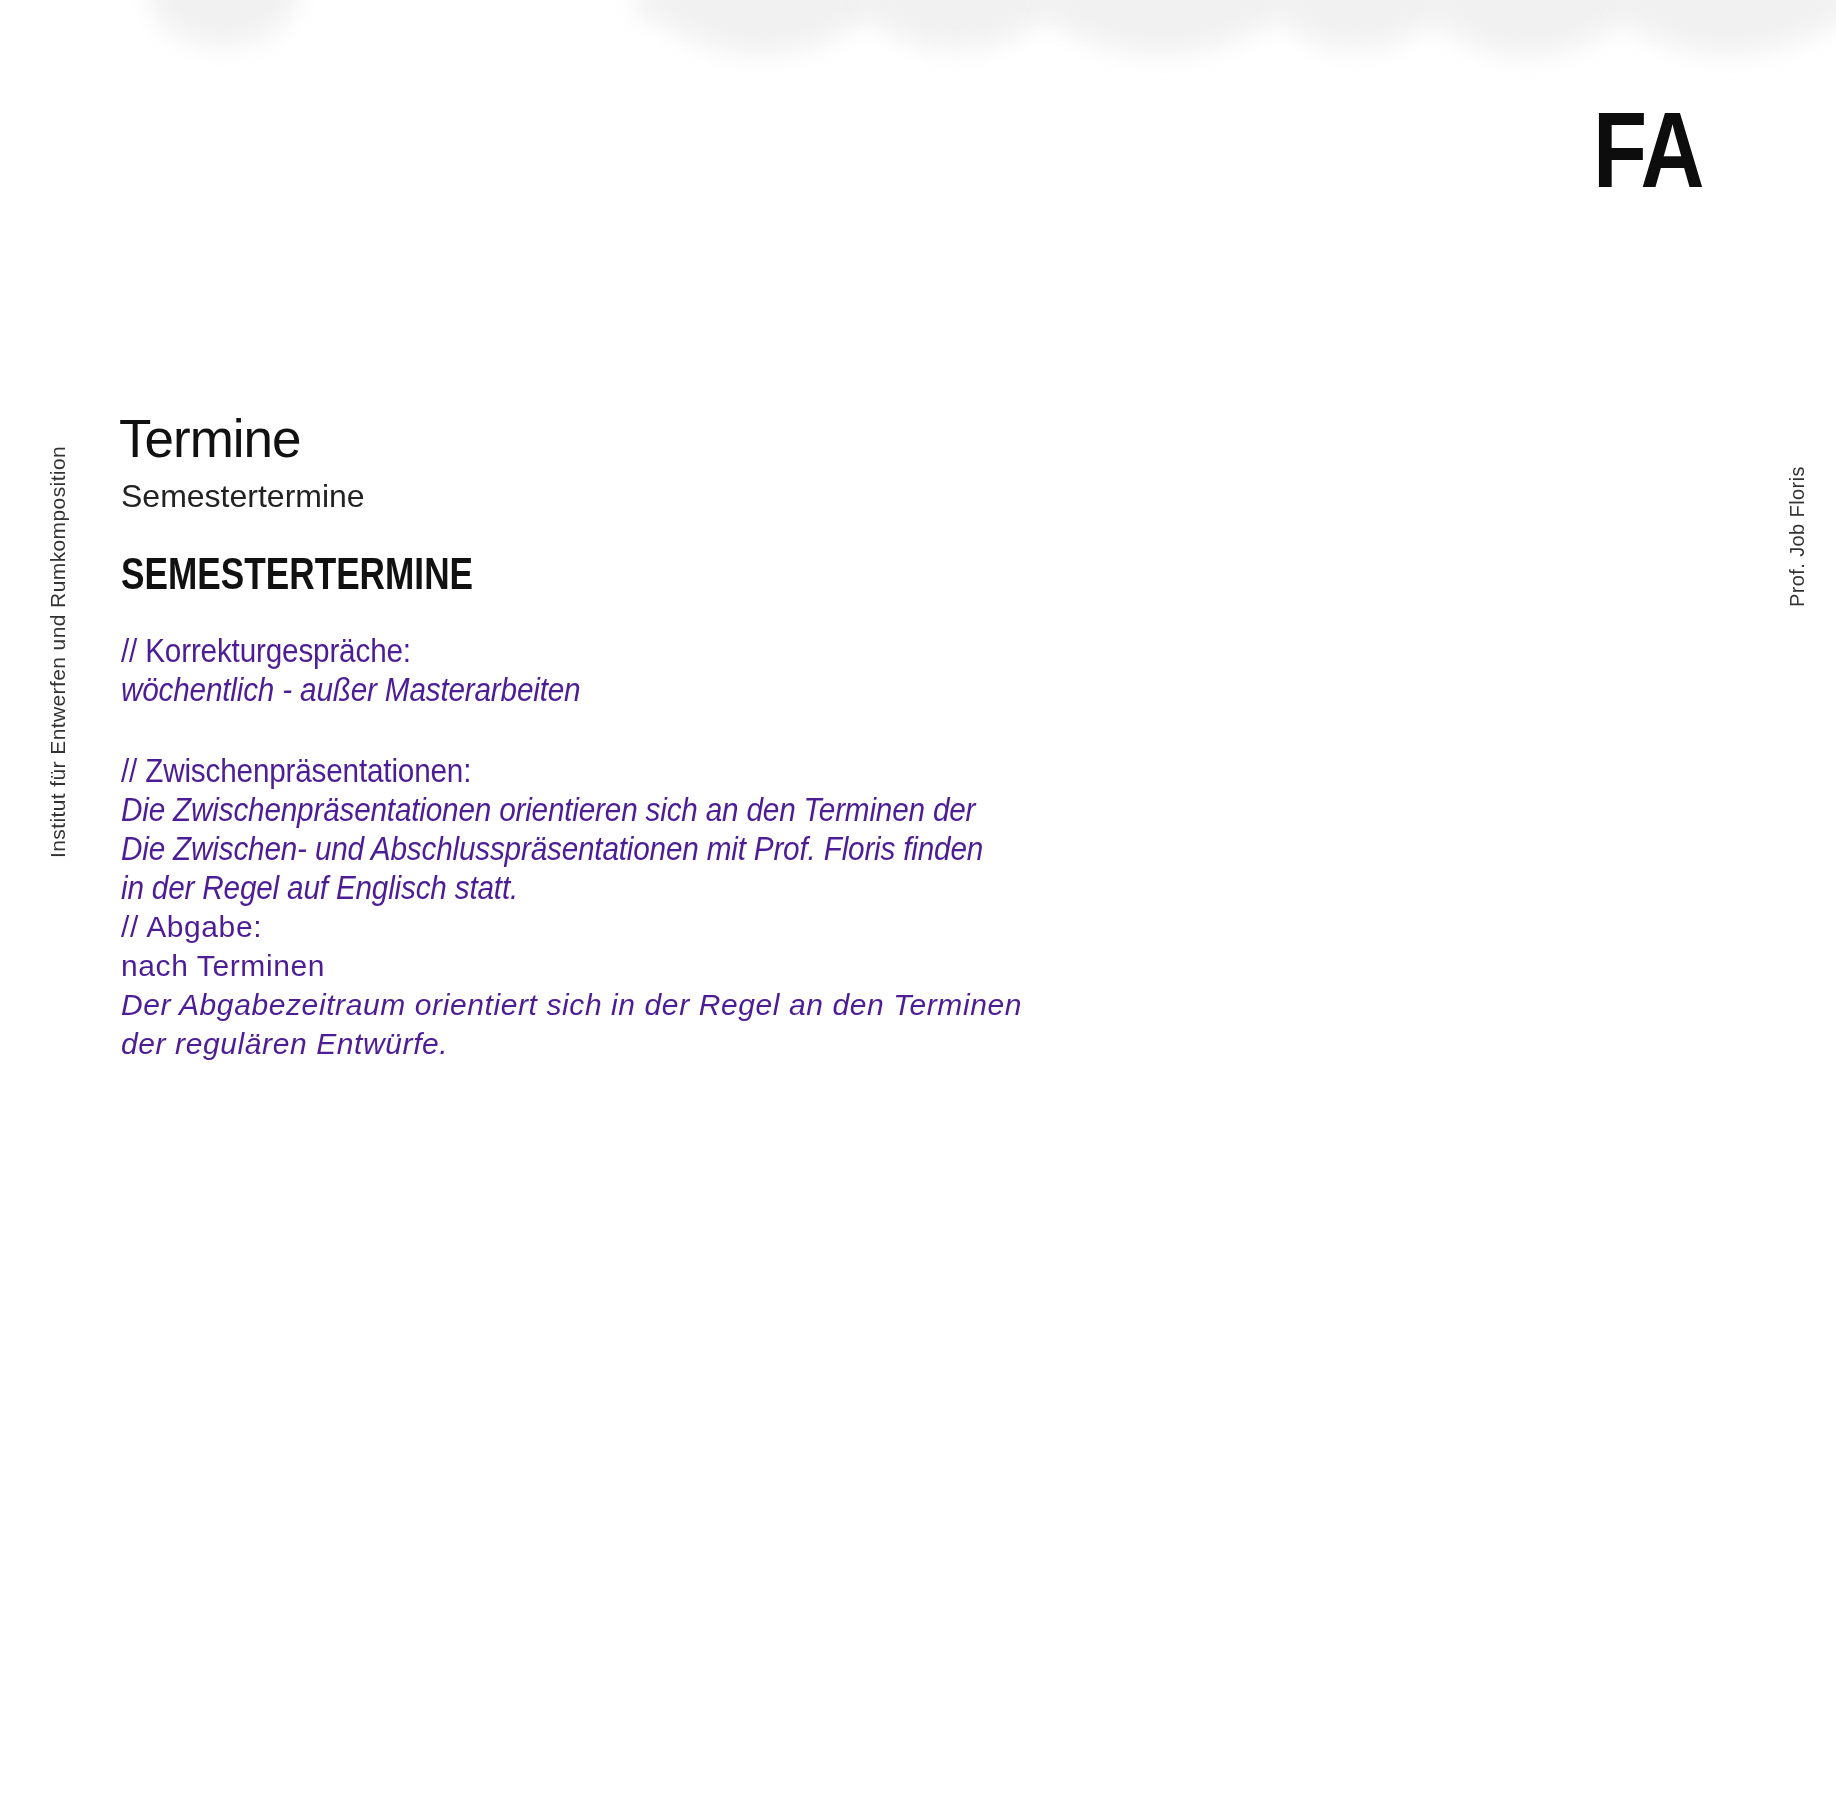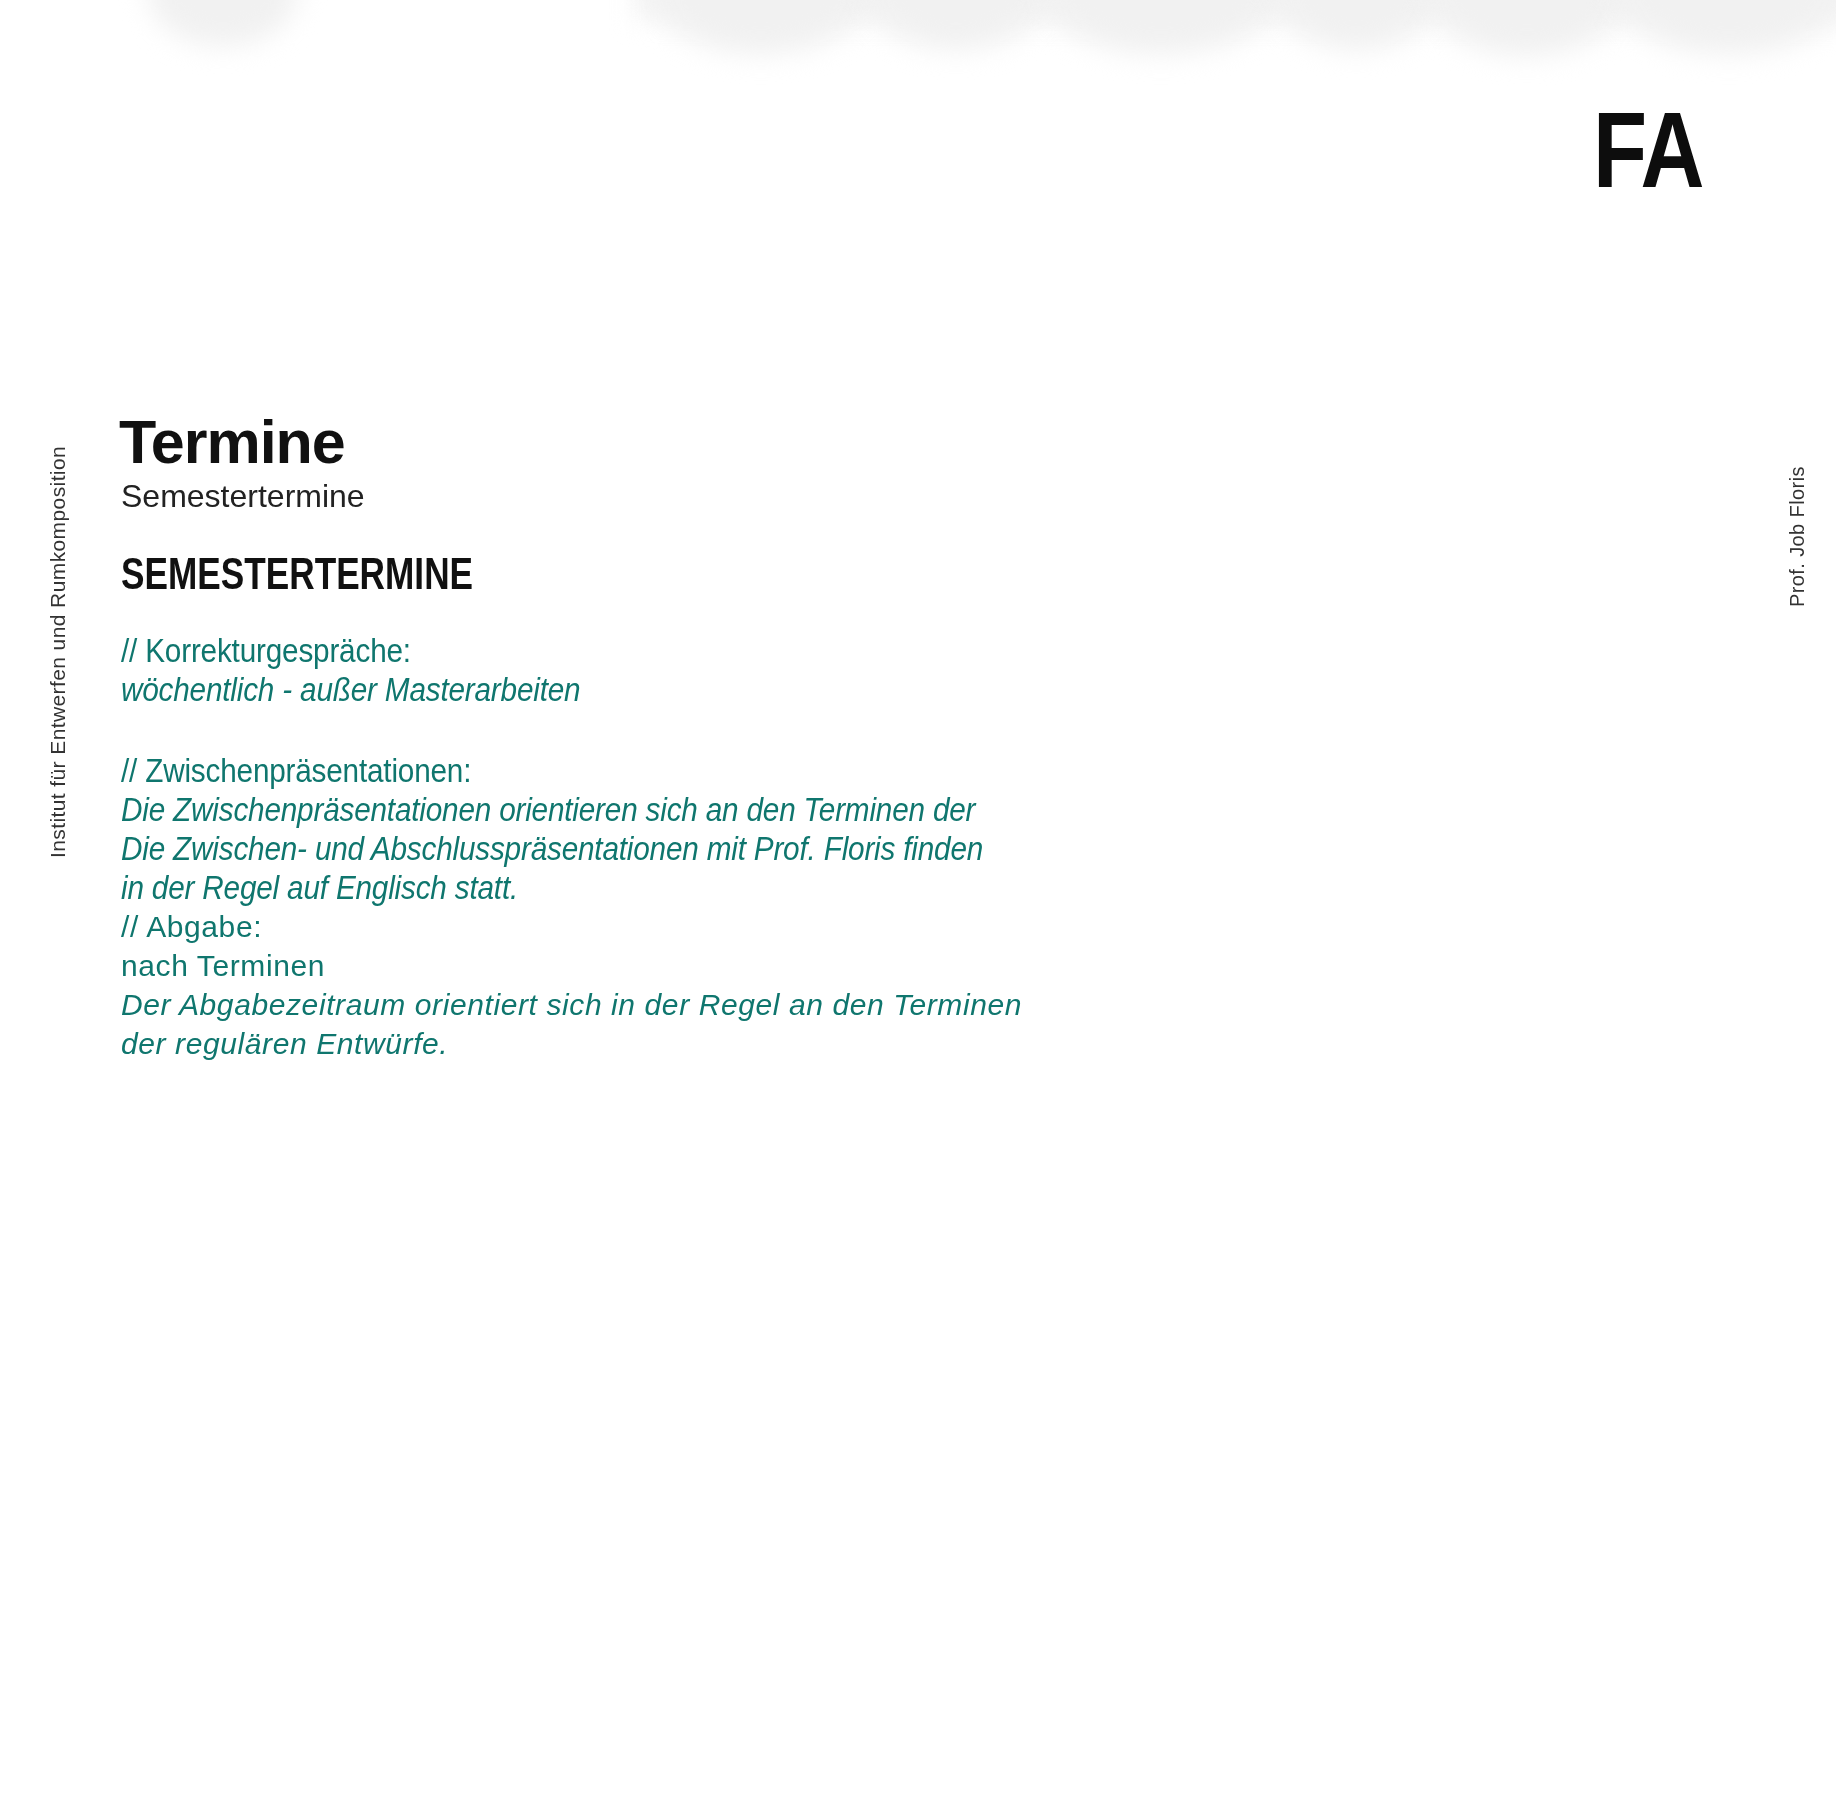--- a/index.html
+++ b/index.html
@@ -44,38 +44,38 @@
     transform:rotate(-90deg); transform-origin:0 0;
     white-space:nowrap;
     color:#333333; letter-spacing:0.4px;
   }
   .vtext-left  { left:46px;   top:858px; font-size:21px; }
   .vtext-right { left:1786px; top:607px; font-size:20px; }
 
   
   .page-title {
     position:absolute; left:119px; top:412px;
-    font-size:61px; font-weight:bold; line-height:1; letter-spacing:-1px;
+    font-size:53px; font-weight:normal; line-height:1; letter-spacing:-1px;
     color:#111111;
   }
   .page-subtitle {
     position:absolute; left:121px; top:480px;
     font-size:32px; line-height:1; color:#222222;
   }
   .section-heading {
     position:absolute; left:121px; top:552px;
     font-size:44px; font-weight:bold; line-height:1; color:#111111;
     white-space:nowrap;
   }
   .section-heading .squeeze80 { display:inline-block; transform:scaleX(0.80); transform-origin:0 50%; }
 
   
   .body-copy {
     position:absolute; left:121px; top:631px; width:1150px;
-    font-size:33px; line-height:39px; color:#0f766e;
+    font-size:33px; line-height:39px; color:#4c1d95;
   }
   .body-copy p { white-space:nowrap; }
   .cond { display:inline-block; transform:scaleX(0.90); transform-origin:0 50%; letter-spacing:-0.2px; }
   .squeeze82 { display:inline-block; transform:scaleX(0.82); transform-origin:0 50%; }
   .italic { font-style:italic; }
   .block-gap-1 { margin-top:42px; }
   .block-gap-2 { font-size:30px; }
   .block-abgabe p { letter-spacing:0.6px; }
 </style>
 </head>

